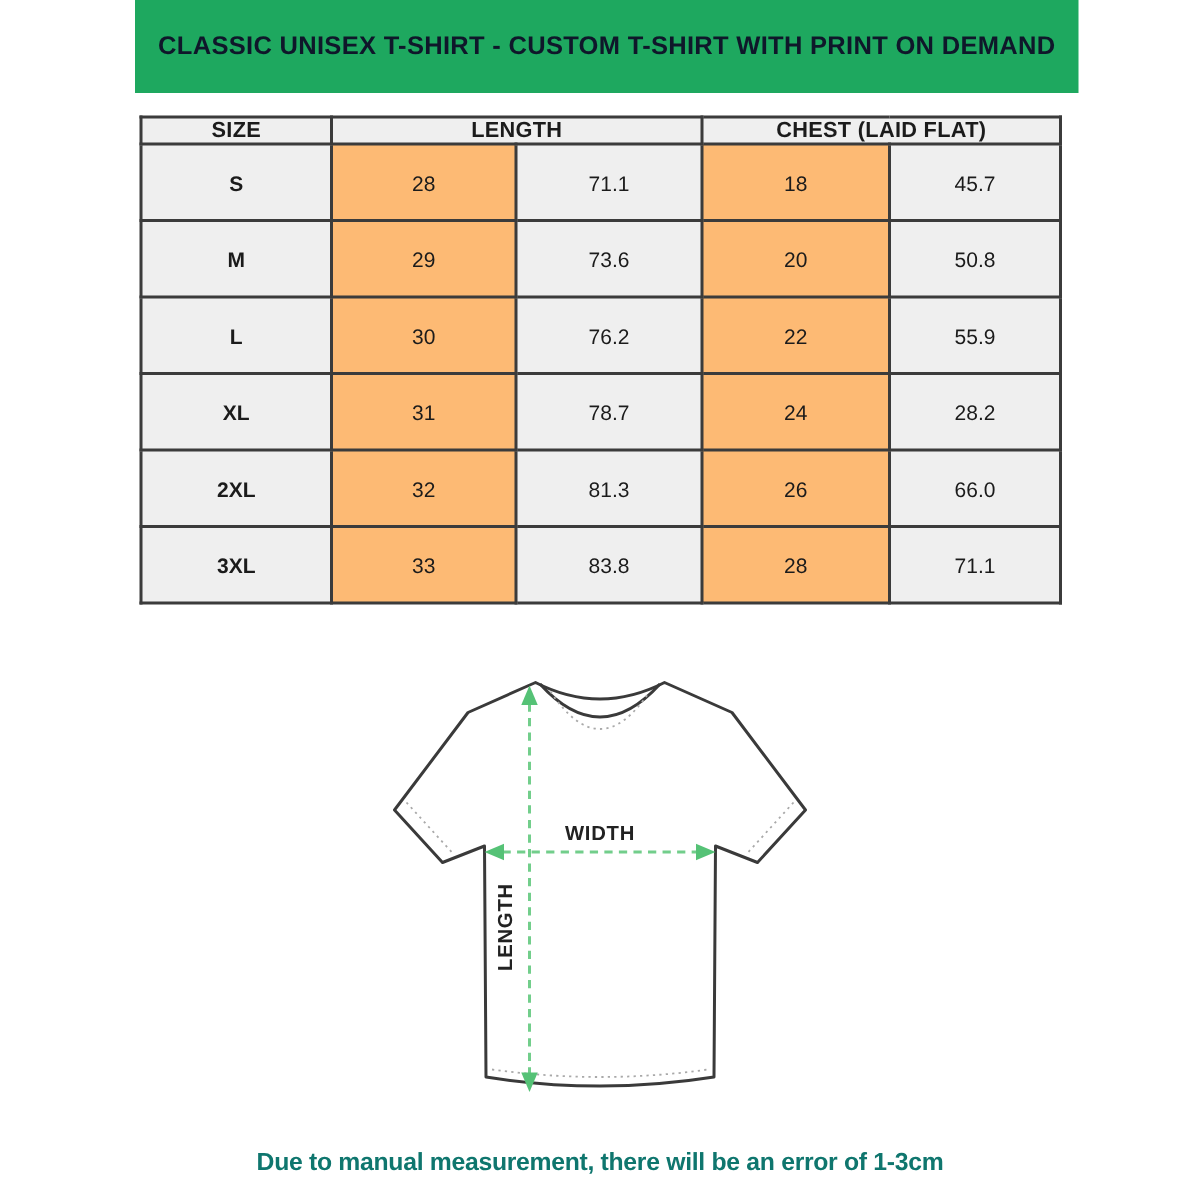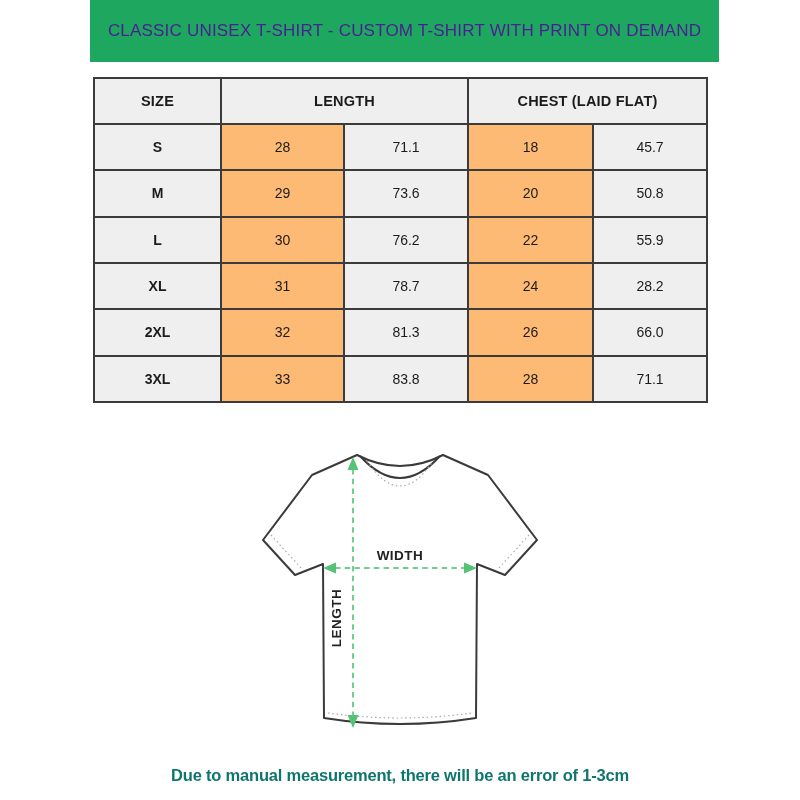--- a/index.html
+++ b/index.html
@@ -6,32 +6,32 @@
   body{
     width:800px;height:800px;position:relative;background:#ffffff;
     font-family:"Liberation Sans","DejaVu Sans",sans-serif;
     -webkit-font-smoothing:antialiased;
   }
   .banner{
     position:absolute;left:90px;top:0;width:629px;height:62px;
     background:#1ea85f;display:flex;align-items:center;justify-content:center;
   }
   .banner-title{
-    color:#4c1d95;font-weight:normal;font-size:17px;letter-spacing:.2px;
+    color:#0f172a;font-weight:bold;font-size:17px;letter-spacing:.2px;
     white-space:nowrap;
   }
   .chart-wrap{position:absolute;left:93px;top:77px;}
   table.size-chart{
     border-collapse:collapse;table-layout:fixed;
     width:613px;height:326px;
     font-size:14px;color:#1b1b1b;
   }
   table.size-chart th,table.size-chart td{
     border:2px solid #3b3b3b;text-align:center;vertical-align:middle;
-    padding:14px;
+    padding:0;
   }
   table.size-chart th{
     background:#efefef;font-weight:bold;font-size:14.5px;letter-spacing:.2px;
   }
   table.size-chart td{background:#fdba74;}
   table.size-chart td:nth-child(1){background:#efefef;font-weight:bold;}
   table.size-chart td:nth-child(3),
   table.size-chart td:nth-child(5){background:#efefef;}
   .shirt-svg{position:absolute;left:230px;top:430px;}
   .footnote{

